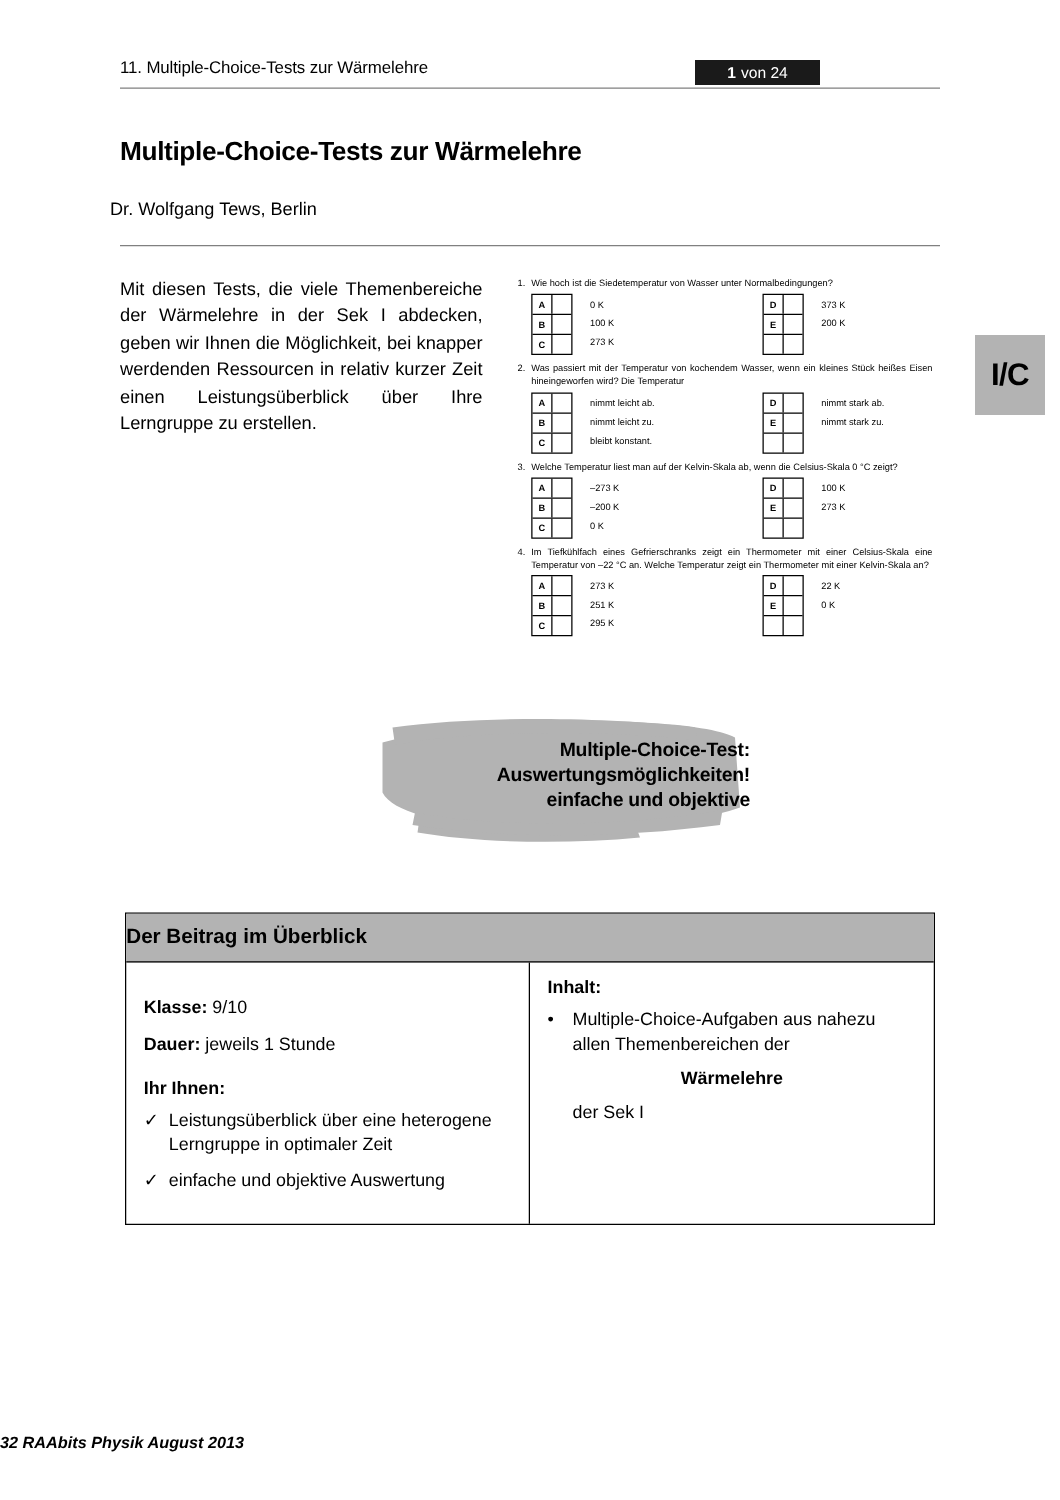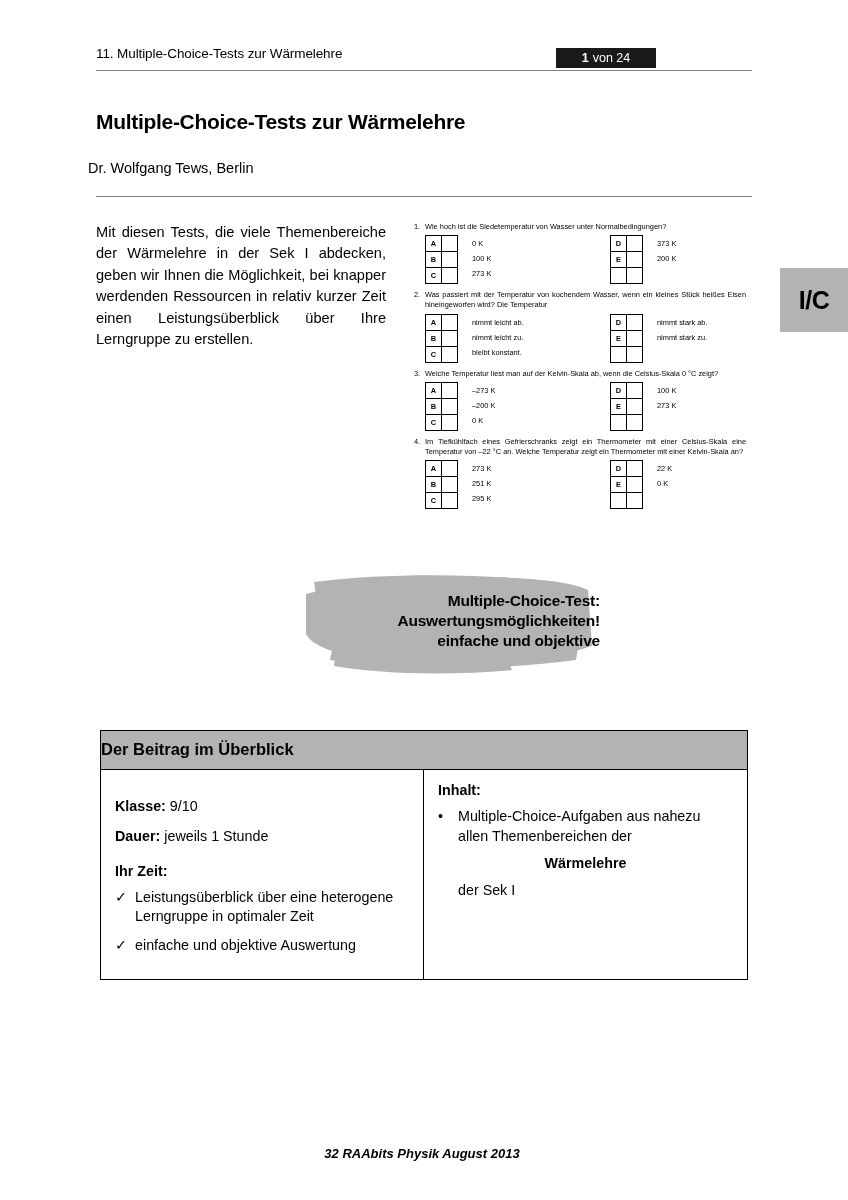--- a/index.html
+++ b/index.html
@@ -90,21 +90,21 @@
     font-size: 14.6px;
     line-height: 1.47;
     text-align: justify;
   }
 
   
   .side-tab {
     position: absolute;
     left: 780px;
     top: 268px;
-    width: 68px;
+    width: 56px;
     height: 64px;
     background: #b3b3b3;
     display: flex;
     align-items: center;
     justify-content: center;
     font-size: 25px;
     font-weight: bold;
     letter-spacing: -0.5px;
   }
 
@@ -270,25 +270,24 @@
     line-height: 1.38;
     padding-left: 20px;
   }
 
   
   .footer {
     position: absolute;
     left: 0;
     top: 1146px;
     width: 748px;
-    text-align: center;
+    text-align: left;
     font-size: 13px;
     font-weight: bold;
     font-style: italic;
-    padding-left: 48px;
   }
 </style>
 </head>
 <body>
 
 <div class="page-header">
   <div class="hdr-title">11. Multiple-Choice-Tests zur Wärmelehre</div>
   <div class="hdr-rule"></div>
 </div>
 <div class="page-badge">
@@ -534,21 +533,21 @@
 
     <div class="ov-left">
       <div class="ov-line">
         <b>Klasse:</b>
         <span>9/10</span>
       </div>
       <div class="ov-line">
         <b>Dauer:</b>
         <span>jeweils 1 Stunde</span>
       </div>
-      <div class="ov-sub">Ihr Zeit:</div>
+      <div class="ov-sub">Ihr Ihnen:</div>
       <div class="ov-bullet">
         <span class="mark">✓</span>
         <span class="btxt">Leistungsüberblick über eine heterogene Lerngruppe in optimaler Zeit</span>
       </div>
       <div class="ov-bullet">
         <span class="mark">✓</span>
         <span class="btxt">einfache und objektive Auswertung</span>
       </div>
     </div>
 

